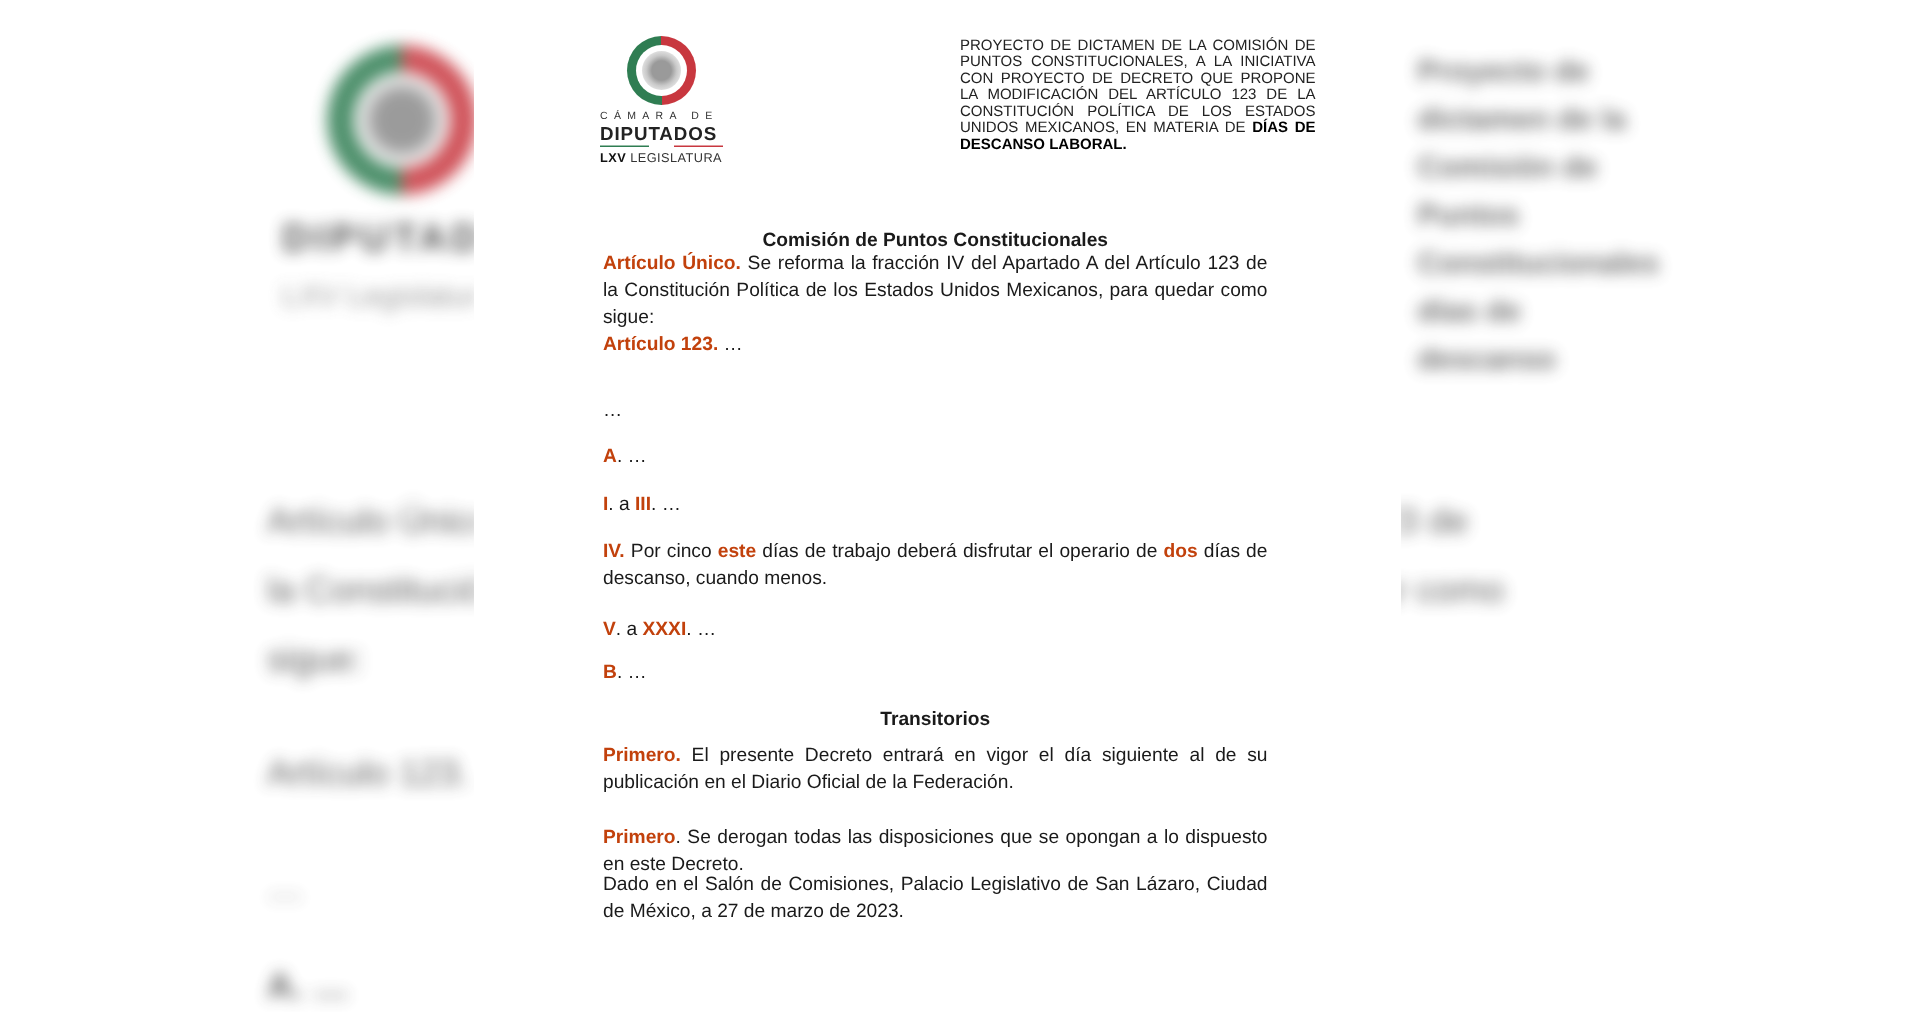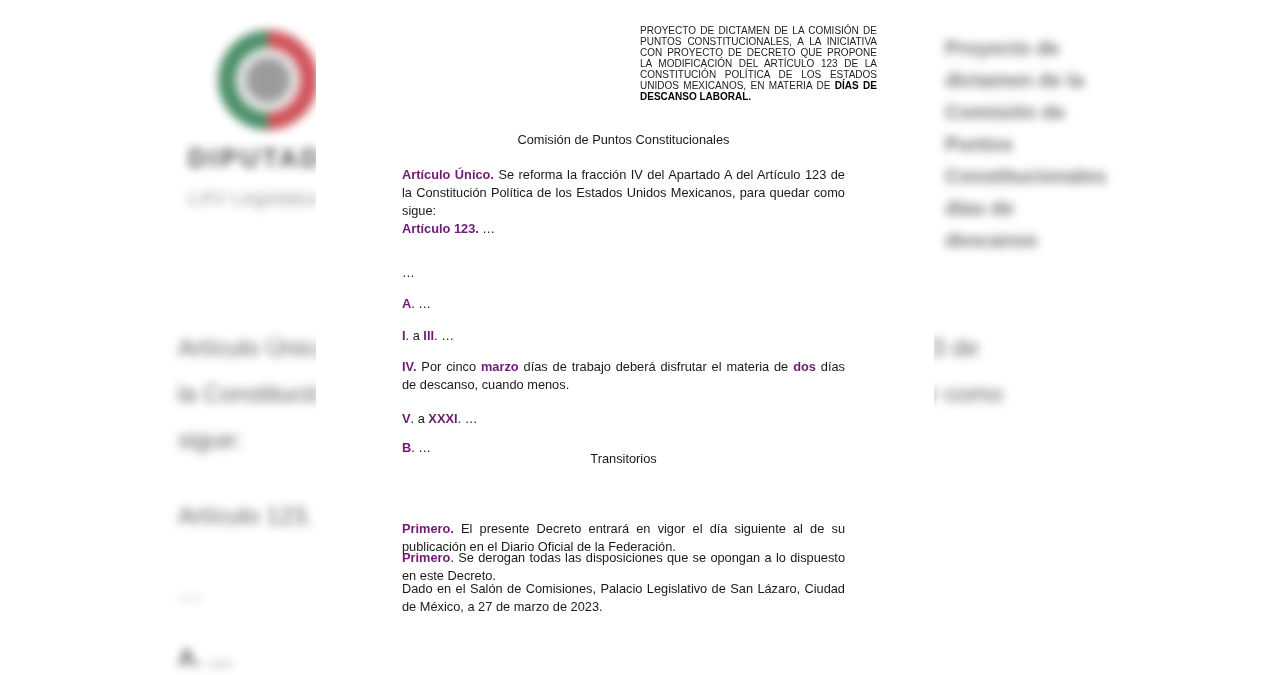--- a/index.html
+++ b/index.html
@@ -91,23 +91,23 @@
     text-transform: uppercase;
     margin-left: 32px;
   }
   .head-block b { color: #000; }
 
   .content {
     position: absolute; left: 86px; top: 128px; width: 443px;
     font-size: 12.8px; line-height: 18px; color: #1a1a1a;
   }
   .content p { margin: 0; position: absolute; left: 0; width: 443px; }
-  .content .center { text-align: center; font-weight: normal; }
+  .content .center { text-align: center; font-weight: bold; margin-top: 20px; }
   .justify { text-align: justify; }
-  b { font-weight: bold; color: #701a75; }
+  b { font-weight: bold; color: #c2410c; }
 </style>
 </head>
 <body>
 
 <div class="bg-blur bg-left">
   <div class="bg-inner">
     <div class="bg-logo"></div>
     <div class="bg-logo-text">DIPUTADOS</div>
     <div class="bg-logo-sub">LXV Legislatura</div>
     <div class="bg-body">
@@ -127,43 +127,54 @@
     <div class="bg-header-block">Proyecto de dictamen de la Comisión de Puntos Constitucionales días de descanso</div>
     <div class="bg-body">
       <p>Artículo Único. Se reforma la fracción IV del Apartado A del Artículo 123 de</p>
       <p>la Constitución Política de los Estados Unidos Mexicanos, para quedar como</p>
     </div>
   </div>
 </div>
 
 <div class="page">
 
+  <div class="logo">
+    <div class="seal">
+      <div class="seal-inner">
+          <div class="seal-core"></div>
+        </div>
+    </div>
+    <div class="logo-camara">CÁMARA DE</div>
+    <div class="logo-diputados">DIPUTADOS</div>
+    <div class="logo-rule"></div>
+    <div class="logo-legis"><b>LXV</b><span> LEGISLATURA</span></div>
+  </div>
 
   <div class="head-block"><span>Proyecto de dictamen de la Comisión de Puntos Constitucionales, a la iniciativa con proyecto de decreto que propone la modificación del artículo 123 de la Constitución Política de los Estados Unidos Mexicanos, en materia de </span><b>Días de descanso laboral.</b></div>
 
   <div class="content">
     <p class="center" style="top:3px">Comisión de Puntos Constitucionales</p>
 
     <p class="justify" style="top:38px"><b>Artículo Único.</b><span> Se reforma la fracción IV del Apartado A del Artículo 123 de la Constitución Política de los Estados Unidos Mexicanos, para quedar como sigue:</span></p>
 
     <p style="top:92px"><b>Artículo 123.</b><span> …</span></p>
 
     <p style="top:136px">…</p>
 
     <p style="top:167px"><b>A</b><span>.  …</span></p>
 
     <p style="top:199px"><b>I</b><span>.  a </span><b>III</b><span>. …</span></p>
 
-    <p class="justify" style="top:230px"><b>IV.</b><span> Por cinco </span><b>marzo</b><span> días de trabajo deberá disfrutar el materia de </span><b>dos</b><span> días de descanso, cuando menos.</span></p>
+    <p class="justify" style="top:230px"><b>IV.</b><span> Por cinco </span><b>este</b><span> días de trabajo deberá disfrutar el operario de </span><b>dos</b><span> días de descanso, cuando menos.</span></p>
 
     <p style="top:282px"><b>V</b><span>. a </span><b>XXXI</b><span>.  …</span></p>
 
     <p style="top:311px"><b>B</b><span>. …</span></p>
 
     <p class="center" style="top:322px">Transitorios</p>
 
-    <p class="justify" style="top:392px"><b>Primero.</b><span> El presente Decreto entrará en vigor el día siguiente al de su publicación en el Diario Oficial de la Federación.</span></p>
+    <p class="justify" style="top:366px"><b>Primero.</b><span> El presente Decreto entrará en vigor el día siguiente al de su publicación en el Diario Oficial de la Federación.</span></p>
 
     <p class="justify" style="top:421px"><b>Primero</b><span>. Se derogan todas las disposiciones que se opongan a lo dispuesto en este Decreto.</span></p>
 
     <p class="justify" style="top:452px">Dado en el Salón de Comisiones, Palacio Legislativo de San Lázaro, Ciudad de México, a 27 de marzo de 2023.</p>
   </div>
 </div>
 
 </body></html>

